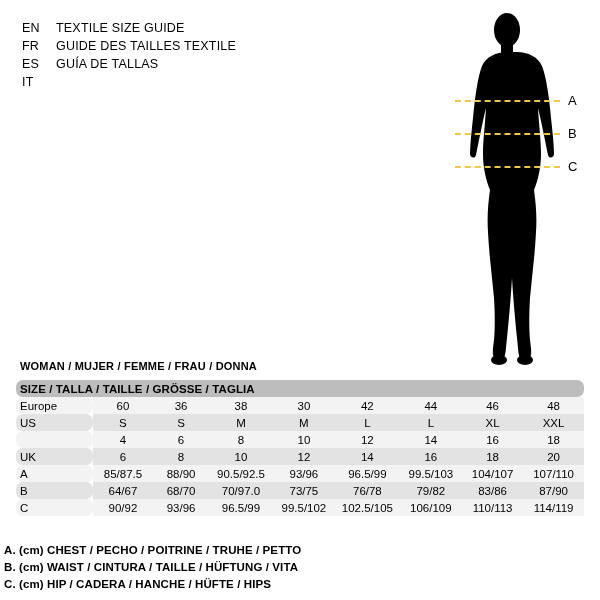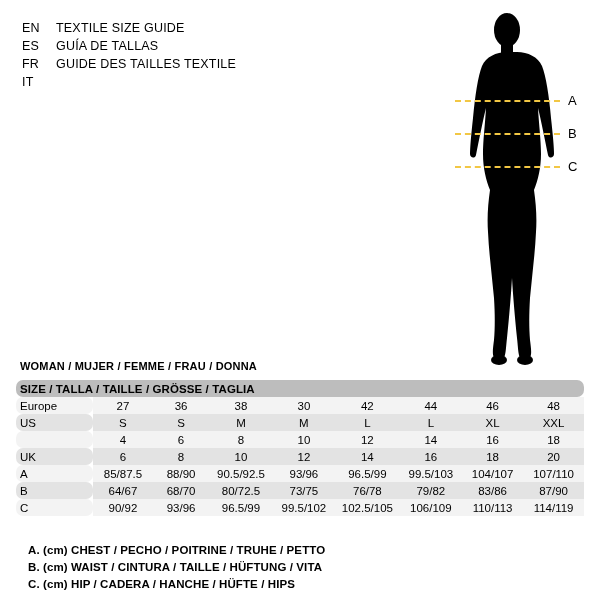--- a/index.html
+++ b/index.html
@@ -114,21 +114,21 @@
     border-radius: 7px;
   }
   .cell {
     text-align: center;
     width: 60px;
   }
 
   
   .notes {
     position: absolute;
-    left: 28px;
+    left: 4px;
     top: 542px;
     width: 560px;
   }
   .note {
     font-size: 11.5px;
     font-weight: bold;
     line-height: 17px;
     letter-spacing: 0.1px;
   }
 </style>
@@ -136,26 +136,26 @@
 <body>
 
 <div class="page">
 
   <div class="lang-block">
     <div class="lang-row">
       <span class="lang-code">EN</span>
       <span class="lang-text">TEXTILE SIZE GUIDE</span>
     </div>
     <div class="lang-row">
+      <span class="lang-code">FR</span>
+      <span class="lang-text">GUIDE DES TAILLES TEXTILE</span>
+    </div>
+    <div class="lang-row">
       <span class="lang-code">ES</span>
       <span class="lang-text">GUÍA DE TALLAS</span>
-    </div>
-    <div class="lang-row">
-      <span class="lang-code">FR</span>
-      <span class="lang-text">GUIDE DES TAILLES TEXTILE</span>
     </div>
     <div class="lang-row">
       <span class="lang-code">IT</span>
     </div>
   </div>
 
   <div class="figure-wrap">
     <svg width="150" height="360" viewBox="0 0 150 360" xmlns="http://www.w3.org/2000/svg" aria-hidden="true">
       <g fill="#000000">
 
@@ -210,21 +210,21 @@
 
   <div class="table-wrap">
     <table class="size">
       <tbody>
         <tr class="row-head">
           <td colspan="9" class="col-label">SIZE / TALLA / TAILLE / GRÖSSE / TAGLIA</td>
         </tr>
 
         <tr class="row-light">
           <td class="col-label">Europe</td>
-          <td class="cell">27</td>
+          <td class="cell">60</td>
           <td class="cell">36</td>
           <td class="cell">38</td>
           <td class="cell">30</td>
           <td class="cell">42</td>
           <td class="cell">44</td>
           <td class="cell">46</td>
           <td class="cell">48</td>
         </tr>
 
         <tr class="row-shade">
@@ -272,21 +272,21 @@
           <td class="cell">96.5/99</td>
           <td class="cell">99.5/103</td>
           <td class="cell">104/107</td>
           <td class="cell">107/110</td>
         </tr>
 
         <tr class="row-shade">
           <td class="col-label">B</td>
           <td class="cell">64/67</td>
           <td class="cell">68/70</td>
-          <td class="cell">80/72.5</td>
+          <td class="cell">70/97.0</td>
           <td class="cell">73/75</td>
           <td class="cell">76/78</td>
           <td class="cell">79/82</td>
           <td class="cell">83/86</td>
           <td class="cell">87/90</td>
         </tr>
 
         <tr class="row-light">
           <td class="col-label">C</td>
           <td class="cell">90/92</td>

